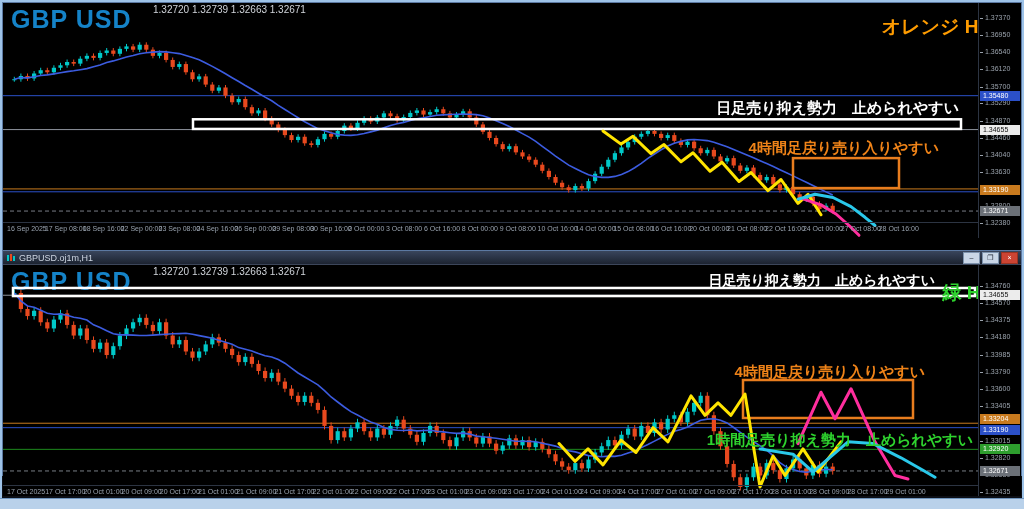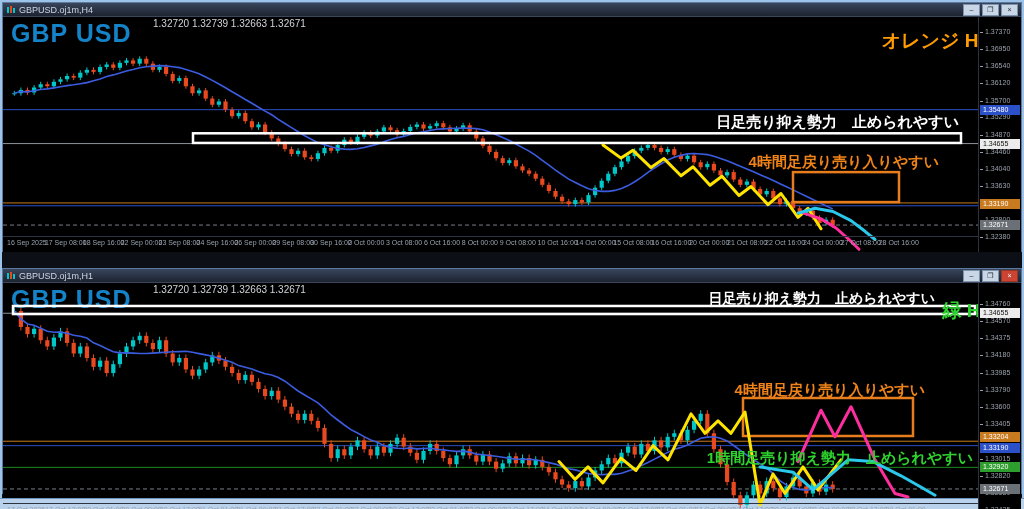--- a/index.html
+++ b/index.html
@@ -1,20 +1,20 @@
 <!DOCTYPE html>
 <html><head>
 <meta charset="utf-8">
 <style>
   html,body{margin:0;padding:0}
   body{width:1024px;height:509px;background:#9ec3e8;font-family:"Liberation Sans",sans-serif;position:relative;overflow:hidden}
   .mdi{position:absolute;left:2px;top:2px;width:1020px;height:496px;background:#0c0f16}
   .window{position:absolute;left:0;width:1020px;background:#000;border:1px solid #5c79a2;box-sizing:border-box}
   #win0{top:0;height:250px}
-  #win1{top:266px;height:226px}
+  #win1{top:248px;height:226px}
   .titlebar{height:13px;background:linear-gradient(#39455c,#1c2330);color:#cdd5e2;font-size:9px;display:flex;align-items:center;gap:4px;padding:0 3px;border-bottom:1px solid #3c465a}
   .title-text{white-space:nowrap}
   .tb-buttons{margin-left:auto;display:flex;gap:2px}
   .tb-btn{width:15px;height:10px;line-height:9px;text-align:center;font-size:7px;background:#c9d6e6;border:1px solid #7d92ac;color:#1c2330;cursor:default}
   .tb-btn.close-red{background:#cc4433;border-color:#993322;color:#fff}
   .chart-body{position:relative;width:1018px;background:#000;overflow:hidden}
   #body0{height:235px}
   #body1{height:231px}
   .plot-svg{position:absolute;left:0;top:0;z-index:1}
   .watermark{position:absolute;left:8px;top:2px;font-size:25px;font-weight:bold;color:#1583c8;letter-spacing:1px;z-index:0}
@@ -28,33 +28,20 @@
   #axisx1{height:10px}
   .xtick{position:absolute;top:2px;font-size:7px;color:#98a2ae;white-space:nowrap}
   .bottom-bar{position:absolute;left:0;top:498px;width:1024px;height:11px;background:#b9d1ea;border-top:1px solid #6f94bd}
 </style>
 </head>
 <body>
 
 <div class="mdi">
 
   <div class="window" id="win0">
-    <div class="titlebar">
-      <svg width="9" height="9">
-          <rect x="1" y="2" width="2" height="6" fill="#00c8c8"></rect>
-          <rect x="4" y="1" width="2" height="7" fill="#e8491e"></rect>
-          <rect x="7" y="3" width="2" height="5" fill="#00c8c8"></rect>
-        </svg>
-      <span class="title-text">GBPUSD.oj1m,H4</span>
-      <span class="tb-buttons">
-        <span class="tb-btn">–</span>
-        <span class="tb-btn">❐</span>
-        <span class="tb-btn">×</span>
-      </span>
-    </div>
     <div class="chart-body" id="body0">
       <div class="watermark">GBP USD</div>
       <div class="ohlc">1.32720 1.32739 1.32663 1.32671</div>
       <svg class="plot-svg" id="chart0" width="976" height="235">
           <line x1="0" y1="92.67857142857177" x2="976" y2="92.67857142857177" stroke="#2b50c8" stroke-width="1"></line>
           <line x1="0" y1="126.56250000000072" x2="976" y2="126.56250000000072" stroke="#8d939c" stroke-width="1"></line>
           <line x1="0" y1="185.9107142857144" x2="976" y2="185.9107142857144" stroke="#c87a1e" stroke-width="1"></line>
           <line x1="0" y1="188.785714285715" x2="976" y2="188.785714285715" stroke="#2b50c8" stroke-width="1"></line>
           <line x1="0" y1="208.0482142857144" x2="976" y2="208.0482142857144" stroke="#787d85" stroke-width="1" stroke-dasharray="4,3"></line>
           <g>

